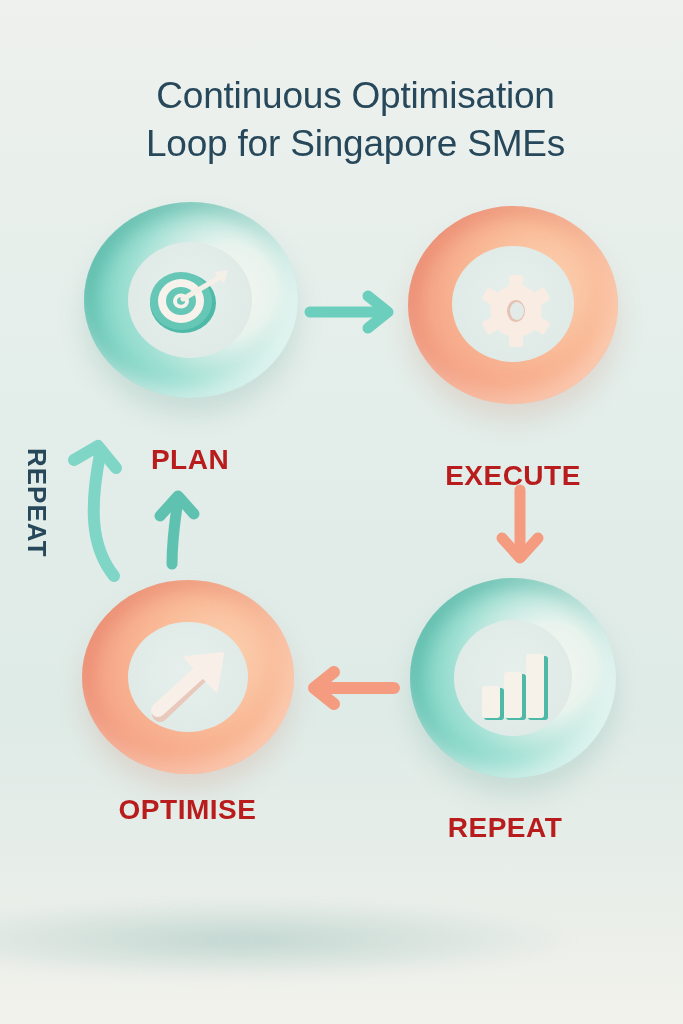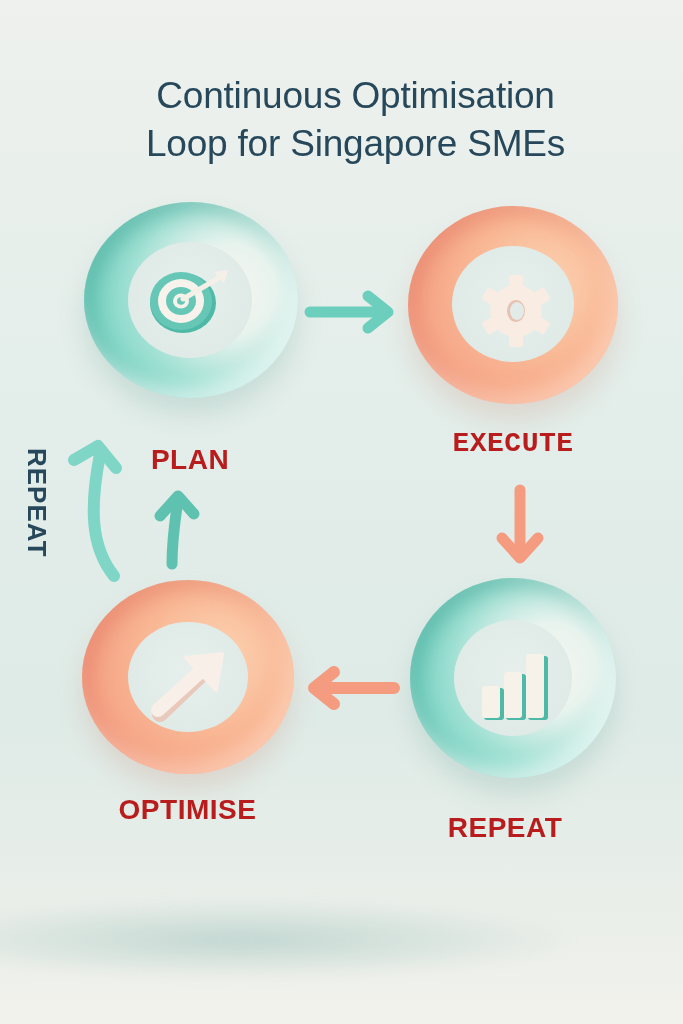--- a/index.html
+++ b/index.html
@@ -80,21 +80,21 @@
       <rect x="-7" y="-36" width="14" height="14" rx="2" transform="rotate(60)"></rect>
       <rect x="-7" y="-36" width="14" height="14" rx="2" transform="rotate(120)"></rect>
       <rect x="-7" y="-36" width="14" height="14" rx="2" transform="rotate(180)"></rect>
       <rect x="-7" y="-36" width="14" height="14" rx="2" transform="rotate(240)"></rect>
       <rect x="-7" y="-36" width="14" height="14" rx="2" transform="rotate(300)"></rect>
     </g>
     <ellipse rx="9" ry="11" fill="#e6c2b3"></ellipse>
     <ellipse rx="7" ry="9" cx="1" fill="#e2ebe8"></ellipse>
   </g>
 </svg>
-<div class="label" style="left:428px; top:428px; width:170px;font-family:Liberation Mono, monospace;">EXECUTE</div>
+<div class="label" style="left:428px; top:460px; width:170px;">EXECUTE</div>
 
 <div class="ring teal" style="left:410px; top:578px; width:206px; height:200px;">
   <div class="hole" style="left:44px; top:42px; width:118px; height:116px;"></div>
 </div>
 <svg style="left:480px; top:652px;" width="70" height="72" viewBox="0 0 70 72">
   <rect x="4" y="36" width="20" height="32" rx="3" fill="#4fb9a8"></rect>
   <rect x="2" y="34" width="18" height="32" rx="3" fill="#f6f2ea"></rect>
   <rect x="26" y="22" width="20" height="46" rx="3" fill="#4fb9a8"></rect>
   <rect x="24" y="20" width="18" height="46" rx="3" fill="#f6f2ea"></rect>
   <rect x="48" y="4" width="20" height="64" rx="3" fill="#4fb9a8"></rect>

